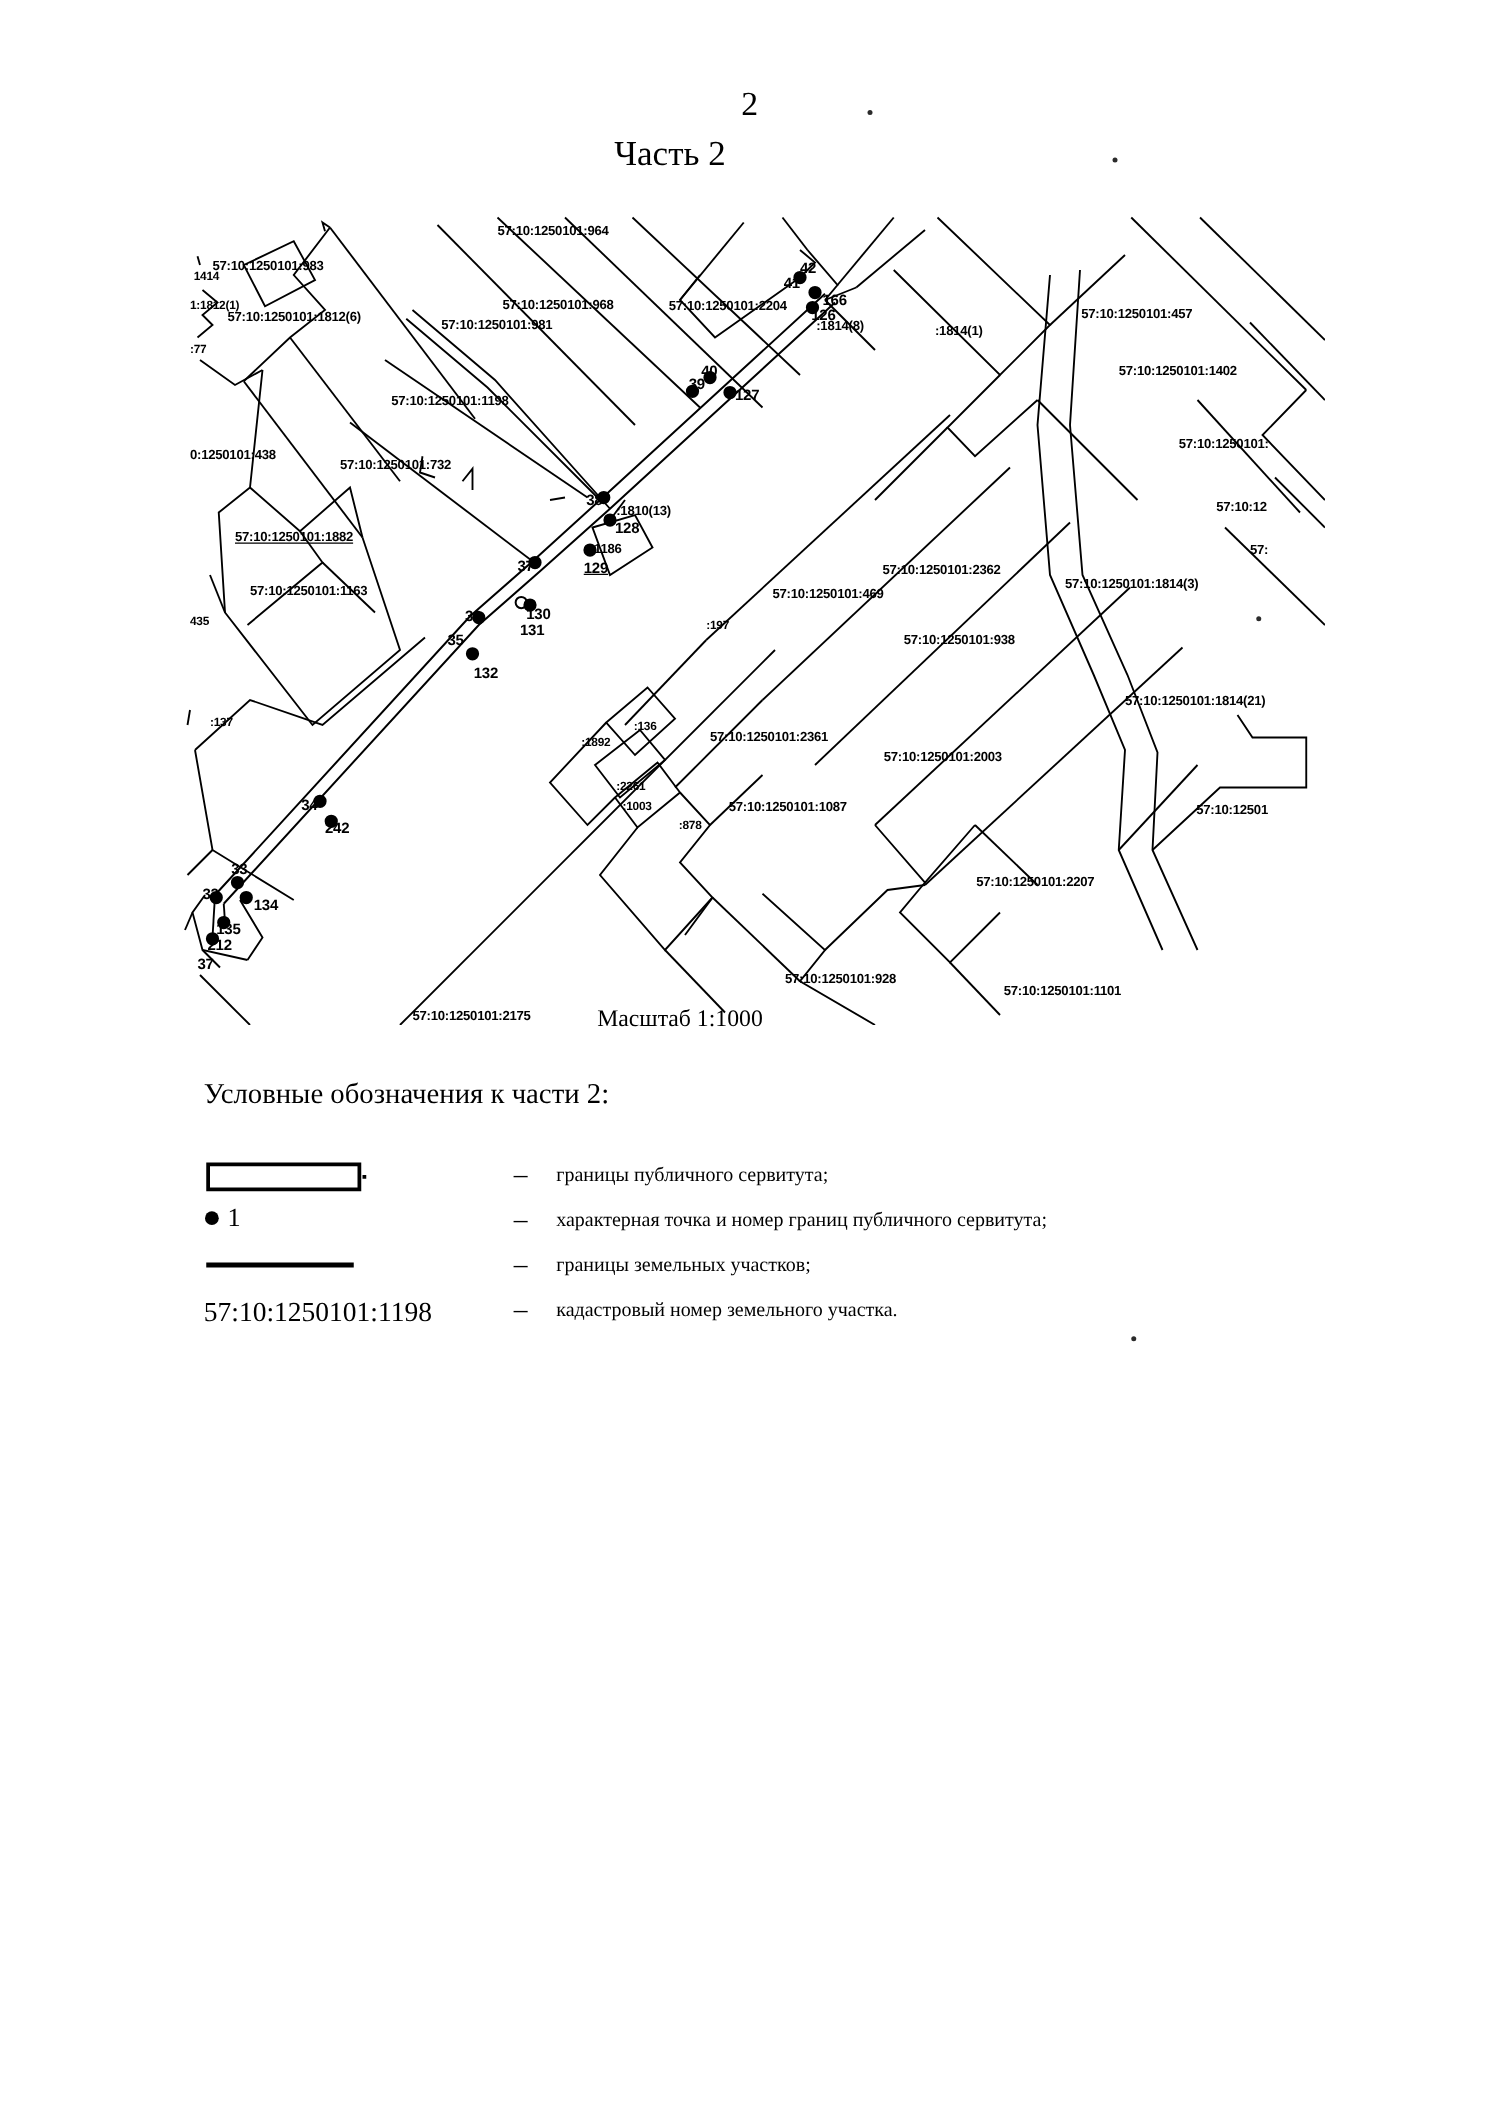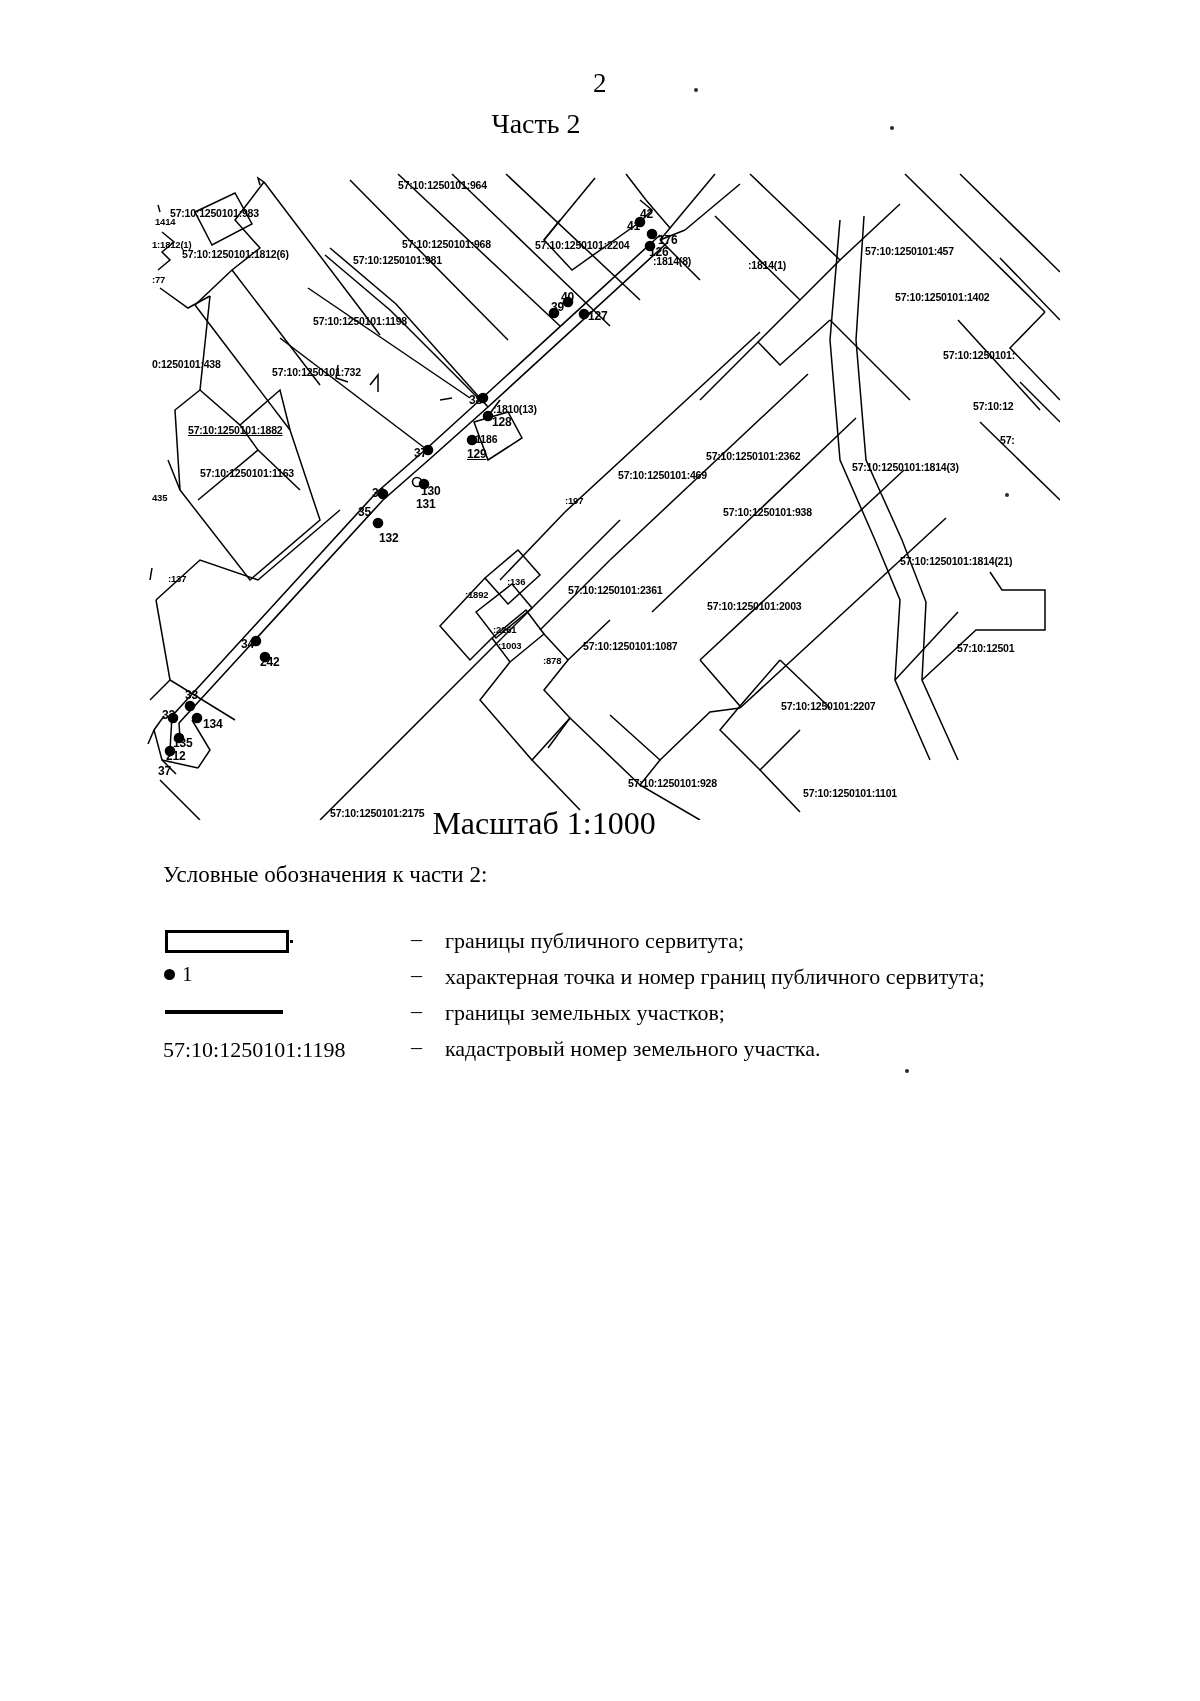--- a/index.html
+++ b/index.html
@@ -63,21 +63,21 @@
     letter-spacing: -0.2px;
   }
   .maplabel.s { font-size: 9.5px; }
   .maplabel.pt { font-size: 12px; }
   #scale-caption {
     position: absolute;
     top: 805px;
     left: 0;
     width: 1088px;
     text-align: center;
-    font-size: 32px;
+    font-size: 19px;
   }
   
   #legend {
     position: absolute;
     left: 163px;
     top: 862px;
     width: 900px;
   }
   #legend-title {
     font-size: 23px;
@@ -94,21 +94,21 @@
     position: relative;
     min-height: 26px;
   }
   .legend-dash {
     width: 34px;
     flex: 0 0 34px;
     font-size: 22px;
     line-height: 26px;
   }
   .legend-text {
-    font-size: 22px;
+    font-size: 16px;
     line-height: 29px;
     flex: 1 1 auto;
   }
   
   .sym-easement {
     width: 118px;
     height: 17px;
     border: 3px solid #000;
     background: #fff;
     margin-top: 4px;
@@ -340,21 +340,21 @@
         <div class="maplabel" style="left: 428px; top: 425px;">57:10:1250101:2361</div>
         <div class="maplabel" style="left: 567px; top: 441px;">57:10:1250101:2003</div>
         <div class="maplabel" style="left: 443px; top: 481px;">57:10:1250101:1087</div>
         <div class="maplabel" style="left: 817px; top: 483px;">57:10:12501</div>
         <div class="maplabel" style="left: 641px; top: 541px;">57:10:1250101:2207</div>
         <div class="maplabel" style="left: 488px; top: 618px;">57:10:1250101:928</div>
         <div class="maplabel" style="left: 663px; top: 628px;">57:10:1250101:1101</div>
         <div class="maplabel" style="left: 190px; top: 648px;">57:10:1250101:2175</div>
         <div class="maplabel pt" style="left: 500px; top: 48px;">42</div>
         <div class="maplabel pt" style="left: 487px; top: 60px;">41</div>
-        <div class="maplabel pt" style="left: 518px; top: 74px;">176</div>
+        <div class="maplabel pt" style="left: 518px; top: 74px;">166</div>
         <div class="maplabel pt" style="left: 509px; top: 86px;">126</div>
         <div class="maplabel pt" style="left: 411px; top: 141px;">39</div>
         <div class="maplabel pt" style="left: 421px; top: 131px;">40</div>
         <div class="maplabel pt" style="left: 448px; top: 150px;">127</div>
         <div class="maplabel pt" style="left: 329px; top: 234px;">38</div>
         <div class="maplabel pt" style="left: 352px; top: 256px;">128</div>
         <div class="maplabel pt" style="left: 327px; top: 288px; text-decoration: underline;">129</div>
         <div class="maplabel pt" style="left: 274px; top: 287px;">37</div>
         <div class="maplabel pt" style="left: 281px; top: 325px;">130</div>
         <div class="maplabel pt" style="left: 276px; top: 338px;">131</div>

